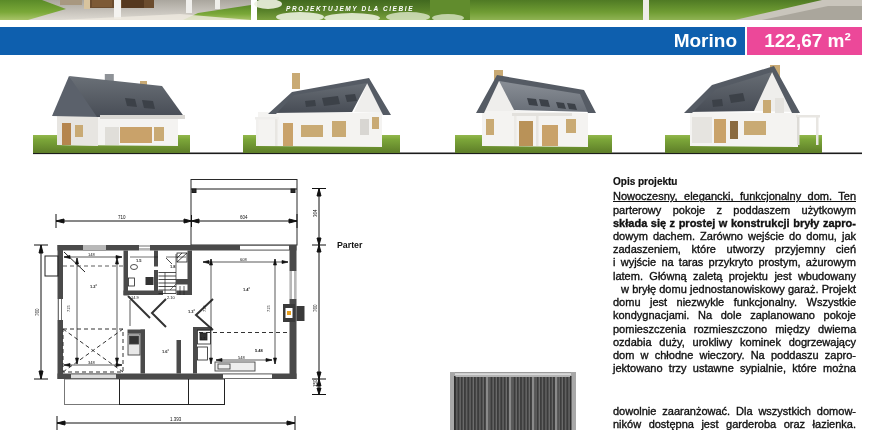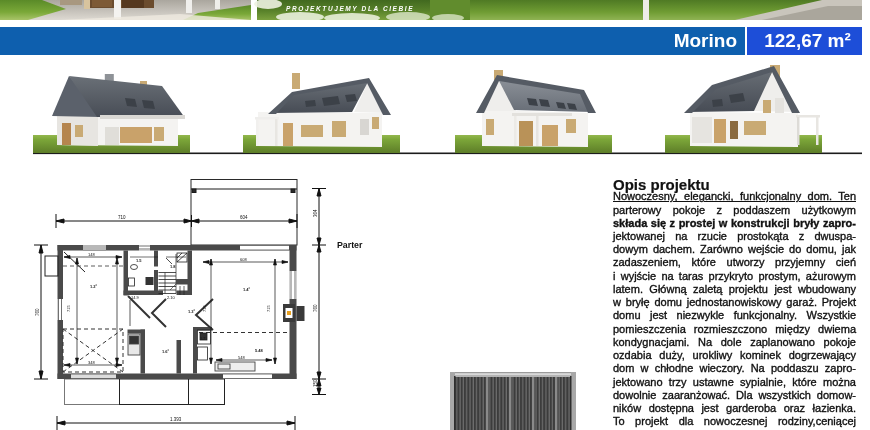--- a/index.html
+++ b/index.html
@@ -64,21 +64,21 @@
 
     <text x="286" y="10.5" font-size="6.5" font-weight="bold" font-style="italic" letter-spacing="1.6" fill="#ffffff">PROJEKTUJEMY DLA CIEBIE</text>
   </g>
 </svg>
 
 <div class="abs" style="left:0px;top:27px;width:745px;height:28px;background:#0e5fae;"></div>
 
 <div class="abs" style="left:0px;top:27px;width:737px;height:28px;background:#0e5fae;color:#fff;
      font-size:19px;font-weight:bold;text-align:right;line-height:28px;">Morino</div>
 
-<div class="abs" style="left:747px;top:27px;width:121px;height:28px;background:#1d4ed8;color:#fff;
+<div class="abs" style="left:747px;top:27px;width:121px;height:28px;background:#ec4899;color:#fff;
      font-size:19px;font-weight:bold;text-align:center;line-height:27px;">122,67 m²</div>
 
 <svg class="abs" style="left:0px;top:55px" width="870" height="110" viewBox="0 0 870 110">
   <defs>
     <linearGradient id="grassE" x1="0" y1="0" x2="0" y2="1">
       <stop offset="0" stop-color="#93b74d"></stop>
           <stop offset="0.25" stop-color="#7ca639"></stop>
           <stop offset="1" stop-color="#5d7d28"></stop>
     </linearGradient>
     <linearGradient id="roofG" x1="0" y1="0" x2="0" y2="1">
@@ -454,36 +454,35 @@
   <rect x="36" y="5" width="2.4" height="53" fill="#8a8a8a"></rect>
   <rect x="59" y="5" width="2.4" height="53" fill="#8a8a8a"></rect>
   <rect x="82" y="5" width="2.4" height="53" fill="#8a8a8a"></rect>
   <rect x="105" y="5" width="2.4" height="53" fill="#8a8a8a"></rect>
   <rect x="0" y="0" width="5" height="58" fill="#a8a8a8"></rect>
   <rect x="121" y="0" width="5" height="58" fill="#a8a8a8"></rect>
   <rect x="4" y="4" width="1.5" height="54" fill="#2e2e2e"></rect>
   <rect x="120" y="4" width="1.5" height="54" fill="#2e2e2e"></rect>
 </svg>
 
-<div class="abs" style="left:613px;top:176px;width:243px;font-size:15px;font-weight:bold;color:#111;-webkit-text-stroke:0.2px #111;">Opis projektu</div>
+<div class="abs" style="left:613px;top:176px;width:243px;font-size:10px;font-weight:bold;color:#111;-webkit-text-stroke:0.2px #111;">Opis projektu</div>
 
 <div class="abs" style="left:613px;top:190.3px;width:243px;font-size:11px;line-height:13.23px;color:#111;-webkit-text-stroke:0.35px #111;">
   <div style="text-align:justify;text-align-last:justify;text-decoration:underline;">Nowoczesny, elegancki, funkcjonalny dom. Ten</div>
   <div style="text-align:justify;text-align-last:justify;">parterowy pokoje z poddaszem użytkowym</div>
   <div style="text-align:justify;text-align-last:justify;font-weight:bold;">składa się z prostej w konstrukcji bryły zapro-</div>
-  <div style="text-align:justify;text-align-last:justify;">jektowanej na rzucie prostokąta z dwuspa-</div>
   <div style="text-align:justify;text-align-last:justify;">dowym dachem. Zarówno wejście do domu, jak</div>
   <div style="text-align:justify;text-align-last:justify;">zadaszeniem, które utworzy przyjemny cień</div>
   <div style="text-align:justify;text-align-last:justify;">i wyjście na taras przykryto prostym, ażurowym</div>
   <div style="text-align:justify;text-align-last:justify;">latem. Główną zaletą projektu jest wbudowany</div>
-  <div style="text-align:justify;text-align-last:justify;">w bryłę domu jednostanowiskowy garaż. Projekt</div>
+  <div style="text-align:justify;text-align-last:justify;margin-left:8px;">w bryłę domu jednostanowiskowy garaż. Projekt</div>
   <div style="text-align:justify;text-align-last:justify;">domu jest niezwykle funkcjonalny. Wszystkie</div>
+  <div style="text-align:justify;text-align-last:justify;">kondygnacjami. Na dole zaplanowano pokoje</div>
   <div style="text-align:justify;text-align-last:justify;">pomieszczenia rozmieszczono między dwiema</div>
-  <div style="text-align:justify;text-align-last:justify;">kondygnacjami. Na dole zaplanowano pokoje</div>
   <div style="text-align:justify;text-align-last:justify;">ozdabia duży, urokliwy kominek dogrzewający</div>
   <div style="text-align:justify;text-align-last:justify;">dom w chłodne wieczory. Na poddaszu zapro-</div>
   <div style="text-align:justify;text-align-last:justify;">jektowano trzy ustawne sypialnie, które można</div>
-  <div style="text-align:justify;text-align-last:justify;">dowolnie zaaranżować. Dla wszystkich domow-</div>
+  <div style="text-align:justify;text-align-last:justify;margin-top:29px;">dowolnie zaaranżować. Dla wszystkich domow-</div>
   <div style="text-align:justify;text-align-last:justify;">ników dostępna jest garderoba oraz łazienka.</div>
   <div style="text-align:justify;text-align-last:justify;">To projekt dla nowoczesnej rodziny,ceniącej</div>
 </div>
 
 </div>
 
 </body></html>

